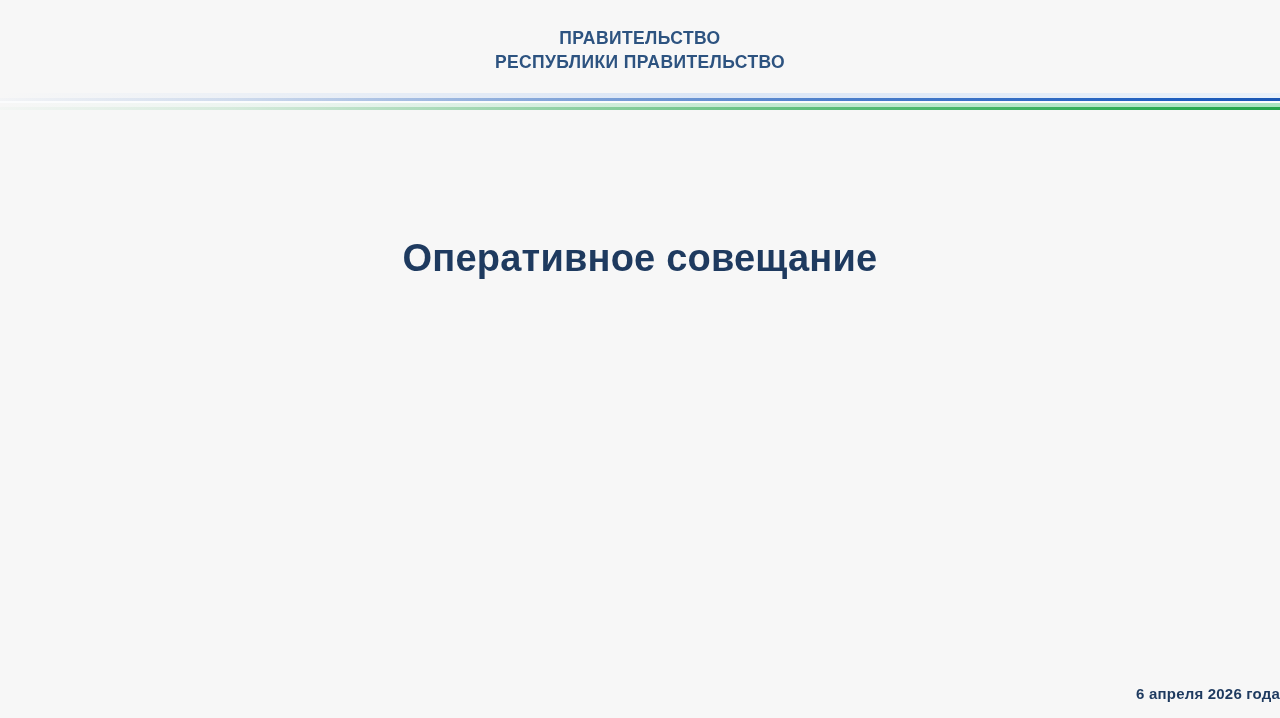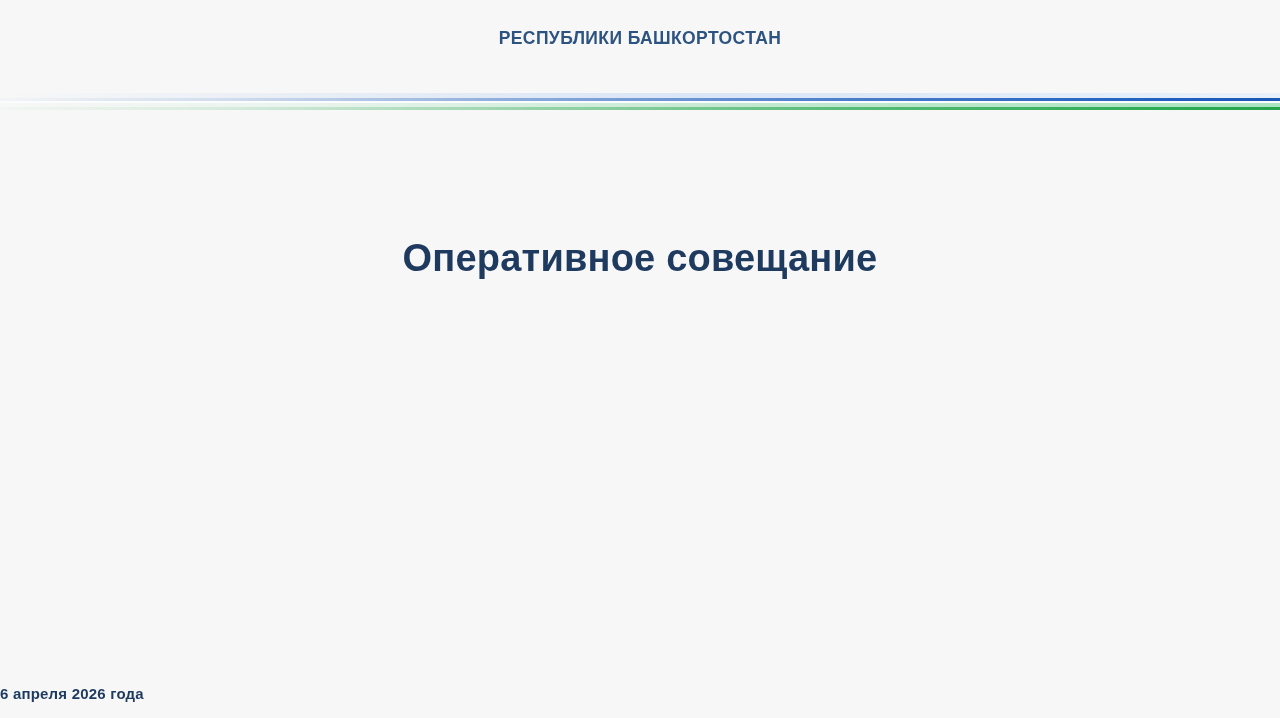--- a/index.html
+++ b/index.html
@@ -129,38 +129,39 @@
     letter-spacing: 0.2px;
     white-space: nowrap;
   }
 
   
   .footer {
     position: absolute;
     bottom: 14px;
     left: 0;
     width: 1280px;
-    text-align: left;
+    text-align: right;
   }
   .footer-line {
     font-size: 15px;
     font-weight: bold;
     line-height: 21px;
     color: #1e3a5f;
     letter-spacing: 0.2px;
     white-space: nowrap;
   }
 </style>
 </head>
 <body>
 
 <div class="slide">
 
   <div class="header">
-    <div class="org-line">РЕСПУБЛИКИ БАШКОРТОСТАН</div>
+    <div class="org-line">ПРАВИТЕЛЬСТВО</div>
+    <div class="org-line">РЕСПУБЛИКИ ПРАВИТЕЛЬСТВО</div>
   </div>
 
   <div class="divider">
     <div class="band band-blue-tint"></div>
     <div class="band band-blue-solid"></div>
     <div class="band band-gap"></div>
     <div class="band band-green-tint"></div>
     <div class="band band-green-solid"></div>
   </div>
 

